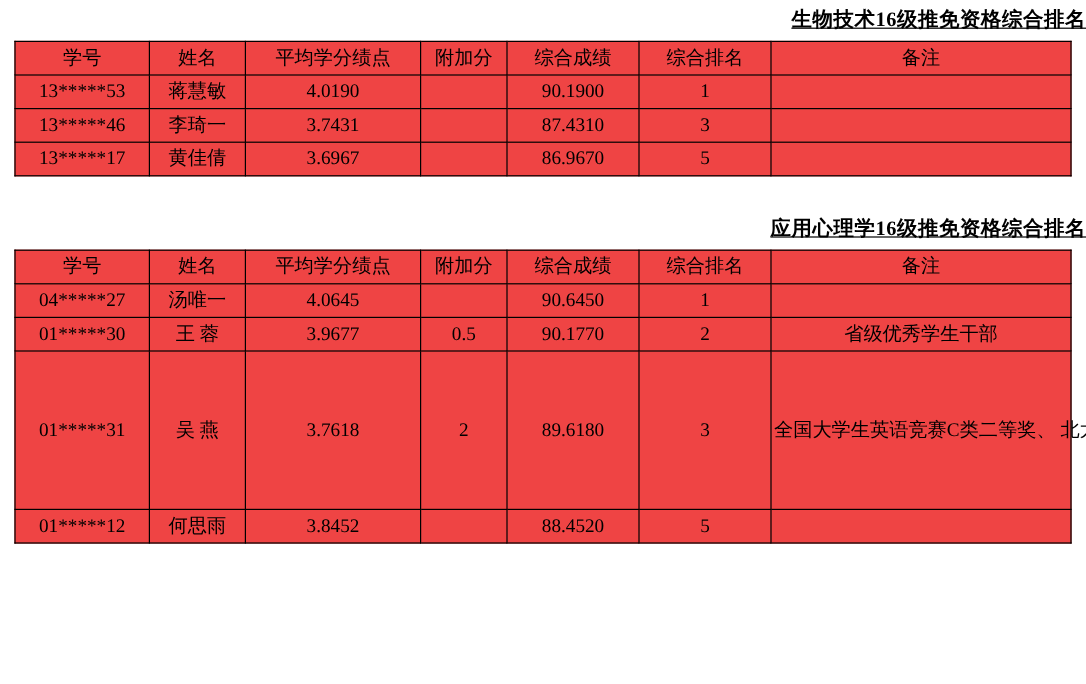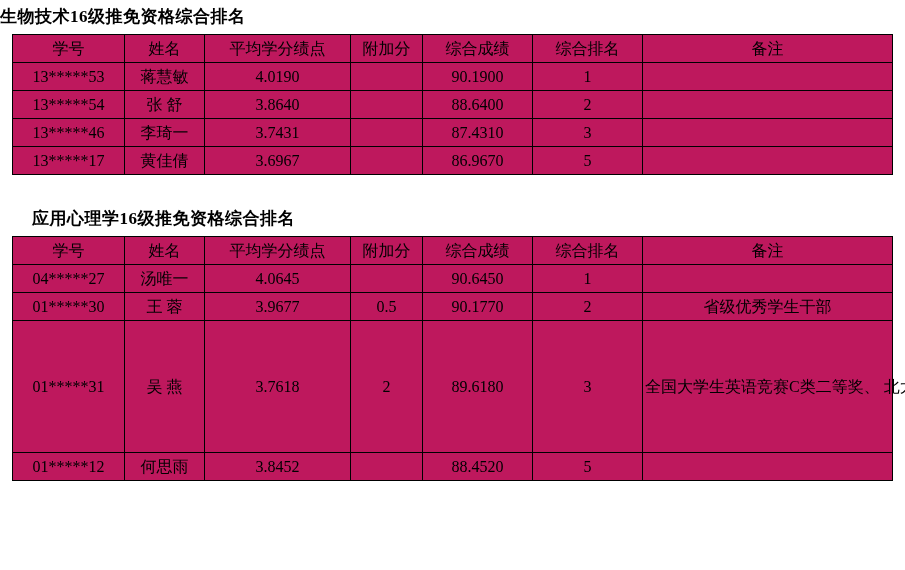--- a/index.html
+++ b/index.html
@@ -17,35 +17,36 @@
   .page {
     position: relative;
     width: 905px;
     height: 570px;
     box-sizing: border-box;
   }
   .section {
     width: 905px;
   }
   .section-title {
-    text-align: left;
+    text-align: right;
     font-weight: bold;
     font-size: 17px;
     font-family: "Liberation Serif", "DejaVu Serif", serif;
     letter-spacing: 0.5px;
+    text-decoration: underline;
   }
   #section-1-title { padding-top: 5px; padding-bottom: 6px; }
   #section-2-title { padding-top: 18px; padding-bottom: 6px; padding-left: 32px; }
 
   table.grade-table {
     border-collapse: collapse;
     table-layout: fixed;
     margin: 0 auto;
     width: 880px;
-    background: #be185d;
+    background: #ef4444;
   }
   table.grade-table td, table.grade-table th {
     border: 1px solid #000000;
     font-size: 16px;
     font-weight: normal;
     text-align: center;
     vertical-align: middle;
     padding: 1px 2px;
     font-family: "Liberation Serif", "DejaVu Serif", serif;
     line-height: 1.35;
@@ -106,29 +107,20 @@
         <tr>
           <td>13*****53</td>
           <td>蒋慧敏</td>
           <td>4.0190</td>
           <td></td>
           <td>90.1900</td>
           <td>1</td>
           <td></td>
         </tr>
         <tr>
-          <td>13*****54</td>
-          <td>张 舒</td>
-          <td>3.8640</td>
-          <td></td>
-          <td>88.6400</td>
-          <td>2</td>
-          <td></td>
-        </tr>
-        <tr>
           <td>13*****46</td>
           <td>李琦一</td>
           <td>3.7431</td>
           <td></td>
           <td>87.4310</td>
           <td>3</td>
           <td></td>
         </tr>
         <tr>
           <td>13*****17</td>

